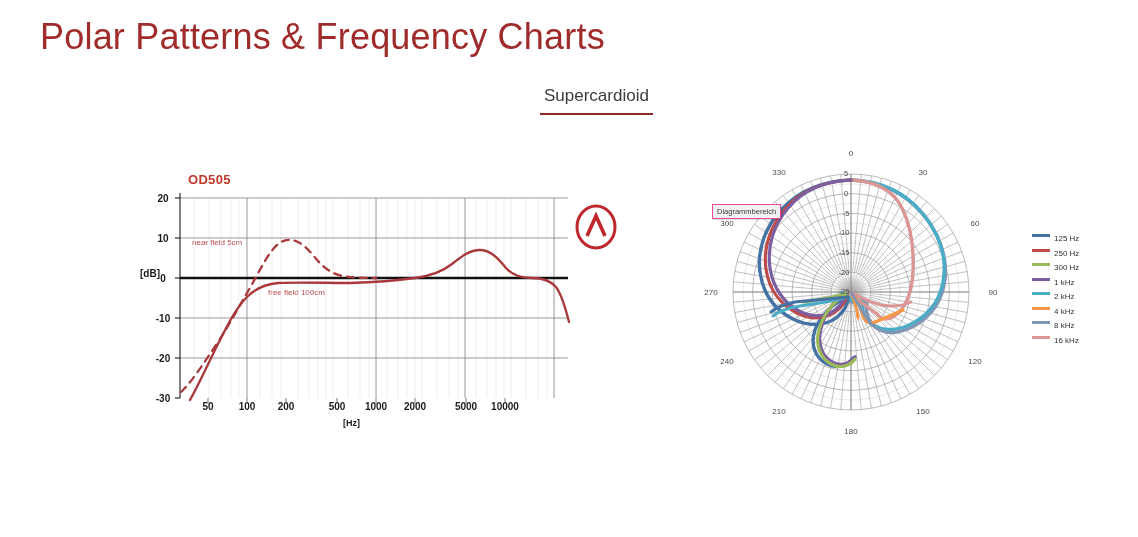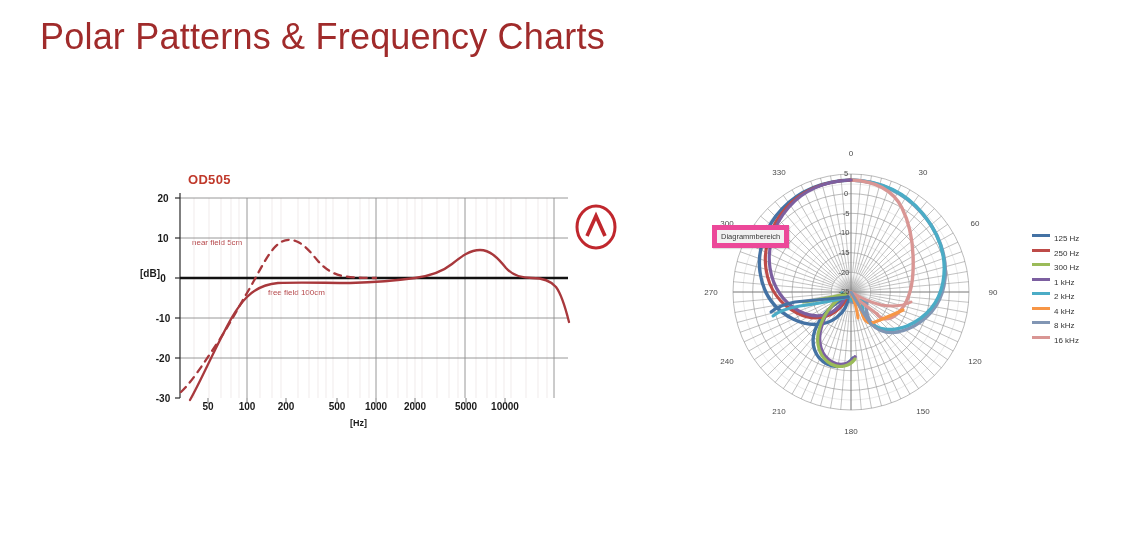--- a/index.html
+++ b/index.html
@@ -49,21 +49,21 @@
     color: #c0392b;
     letter-spacing: 0.3px;
   }
   #freq-ylabel {
     position: absolute;
     left: -10px; top: 108px;
     font-size: 10px; font-weight: bold; color:#1a1a1a;
   }
   #freq-xlabel {
     position: absolute;
-    left: 200px; top: 258px;
+    left: 193px; top: 258px;
     font-size: 9px; font-weight: bold; color:#1a1a1a;
   }
   .ytick {
     position: absolute;
     font-size: 10px; font-weight: bold; color:#1a1a1a;
     text-align: center; width: 26px;
   }
   .xtick {
     position: absolute;
     font-size: 10px; font-weight: bold; color:#1a1a1a;
@@ -84,25 +84,25 @@
   }
 
   
   #polar-chart {
     position: absolute;
     left: 703px; top: 142px;
     width: 296px; height: 296px;
   }
   #diagram-tooltip {
     position: absolute;
-    left: 9px; top: 83px;
+    left: 9px; top: 62px;
     font-size: 7.5px;
     color: #3a3a3a;
     background: #f1f1f1;
-    border: 5px solid #ec4899;
+    border: 1px solid #ec4899;
     padding: 2px 4px 2px 4px;
     white-space: nowrap;
     z-index: 6;
     box-shadow: 1px 1px 1px rgba(0,0,0,0.12);
   }
 
   
   #polar-legend {
     position: absolute;
     left: 1032px; top: 234px;
@@ -121,20 +121,23 @@
     font-size: 8px; color:#333; white-space: nowrap;
   }
 </style>
 </head>
 <body>
 
 <div id="page">
 
   <div id="page-title">Polar Patterns &amp; Frequency Charts</div>
 
+  <div id="tabbar">
+    <div class="tab">Supercardioid</div>
+  </div>
 
   <div id="freq-chart">
     <div id="freq-title">OD505</div>
     <div id="freq-ylabel">[dB]</div>
     <div id="freq-xlabel">[Hz]</div>
 
     <div class="ytick" style="left:0px;  top:33px;">20</div>
     <div class="ytick" style="left:0px;  top:73px;">10</div>
     <div class="ytick" style="left:0px;  top:113px;">0</div>
     <div class="ytick" style="left:0px;  top:153px;">-10</div>

